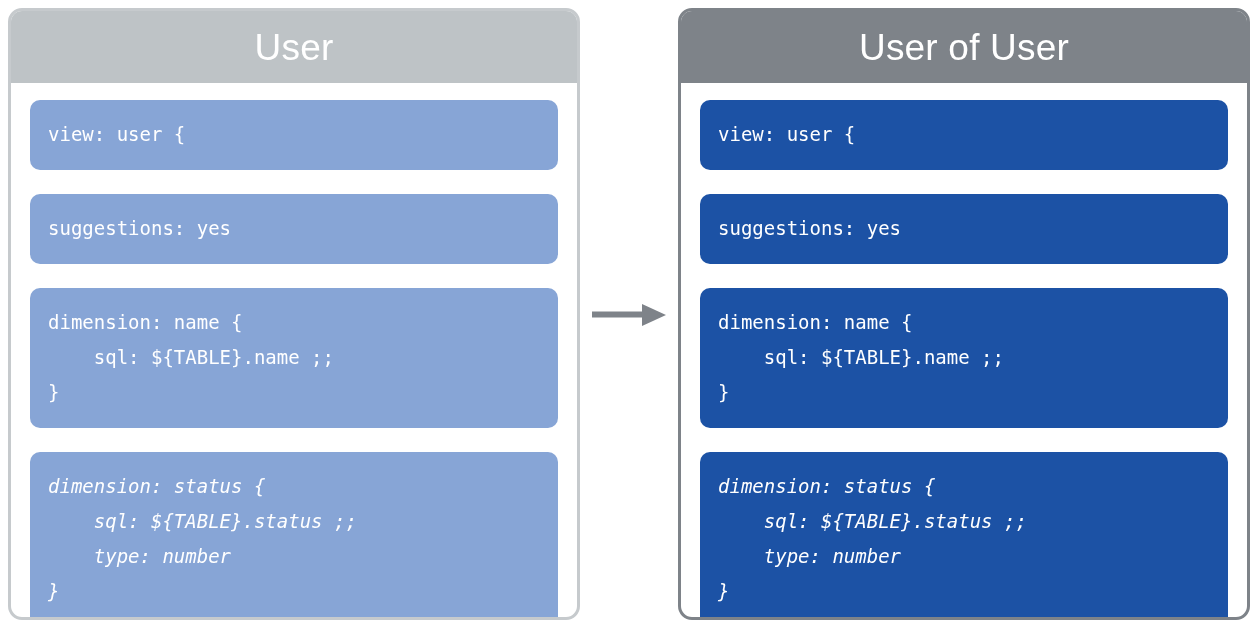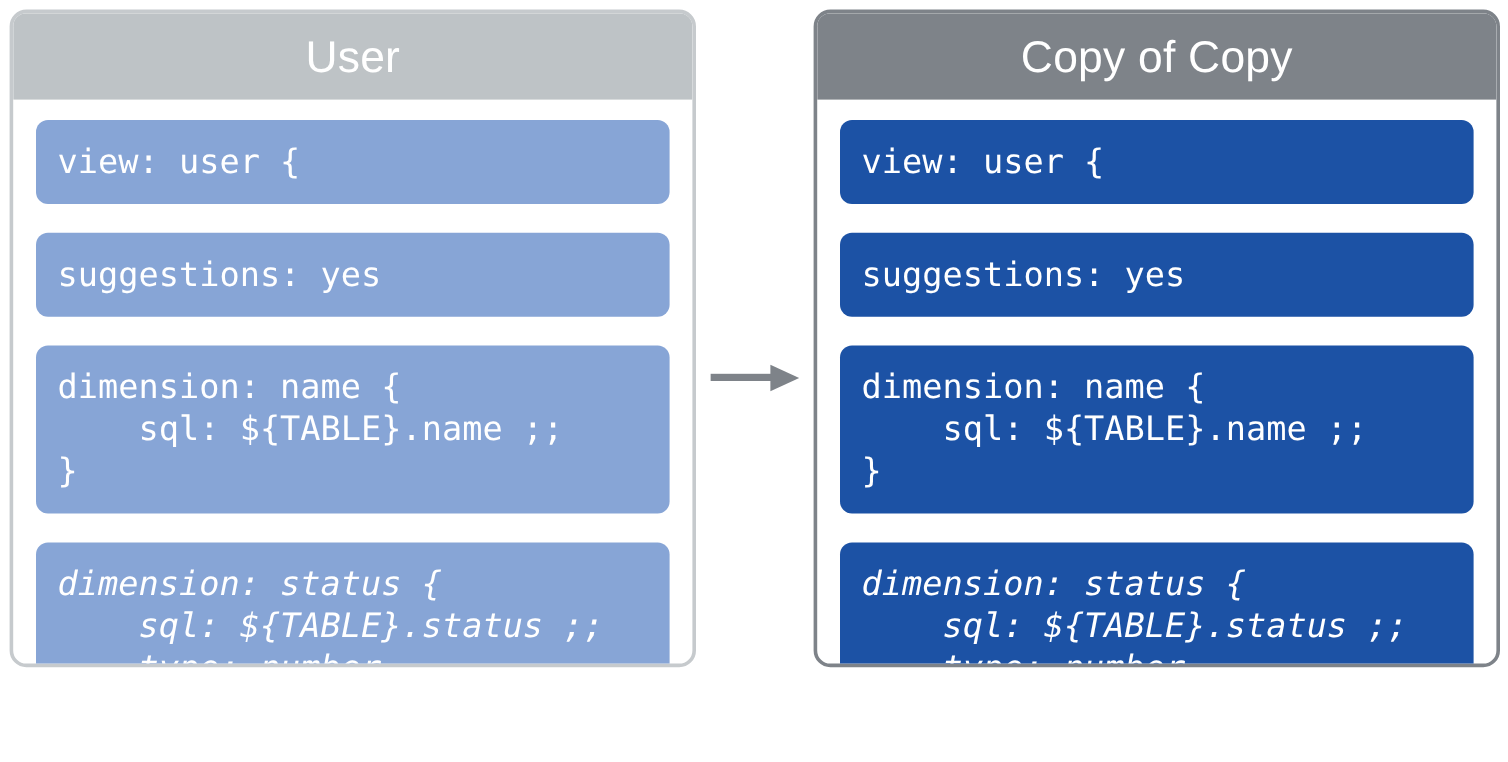--- a/index.html
+++ b/index.html
@@ -17,21 +17,21 @@
 
   .stage {
     position: absolute;
     inset: 0;
   }
 
   
   .card {
     position: absolute;
     top: 8px;
-    height: 548px;
+    height: 612px;
     border-radius: 14px;
     background: #ffffff;
     box-sizing: border-box;
     overflow: hidden;
   }
   .card-left {
     left: 8px;
     width: 572px;
     border: 3px solid #c6cacd;
   }
@@ -63,21 +63,21 @@
     padding: 17px 19px 19px 19px;
     box-sizing: border-box;
     height: calc(100% - 72px);
   }
 
   
   .code-block {
     border-radius: 10px;
     color: #ffffff;
     font-family: "DejaVu Sans Mono", "Liberation Mono", monospace;
-    font-size: 28px;
+    font-size: 19px;
     line-height: 35px;
     padding: 17px 18px 18px 18px;
     box-sizing: border-box;
     white-space: pre;
     margin-bottom: 24px;
     overflow: hidden;
   }
   .code-block:last-child { margin-bottom: 0; font-style: italic; }
 
   .card-left  .code-block { background: #87a5d6; }
@@ -116,21 +116,21 @@
 
   <div class="arrow">
     <svg width="74" height="30" viewBox="0 0 74 30" aria-hidden="true">
       <rect x="0" y="11.5" width="54" height="6" fill="#7e8389"></rect>
       <polygon points="50,4 74,15 50,26" fill="#7e8389"></polygon>
     </svg>
   </div>
 
   <div class="card card-right">
     <div class="card-header">
-      <div class="card-title">Copy of Copy</div>
+      <div class="card-title">User of User</div>
     </div>
     <div class="card-body">
       <div class="code-block">view: user {</div>
       <div class="code-block">suggestions: yes</div>
       <div class="code-block">dimension: name {
     sql: ${TABLE}.name ;;
 }</div>
       <div class="code-block">dimension: status {
     sql: ${TABLE}.status ;;
     type: number

